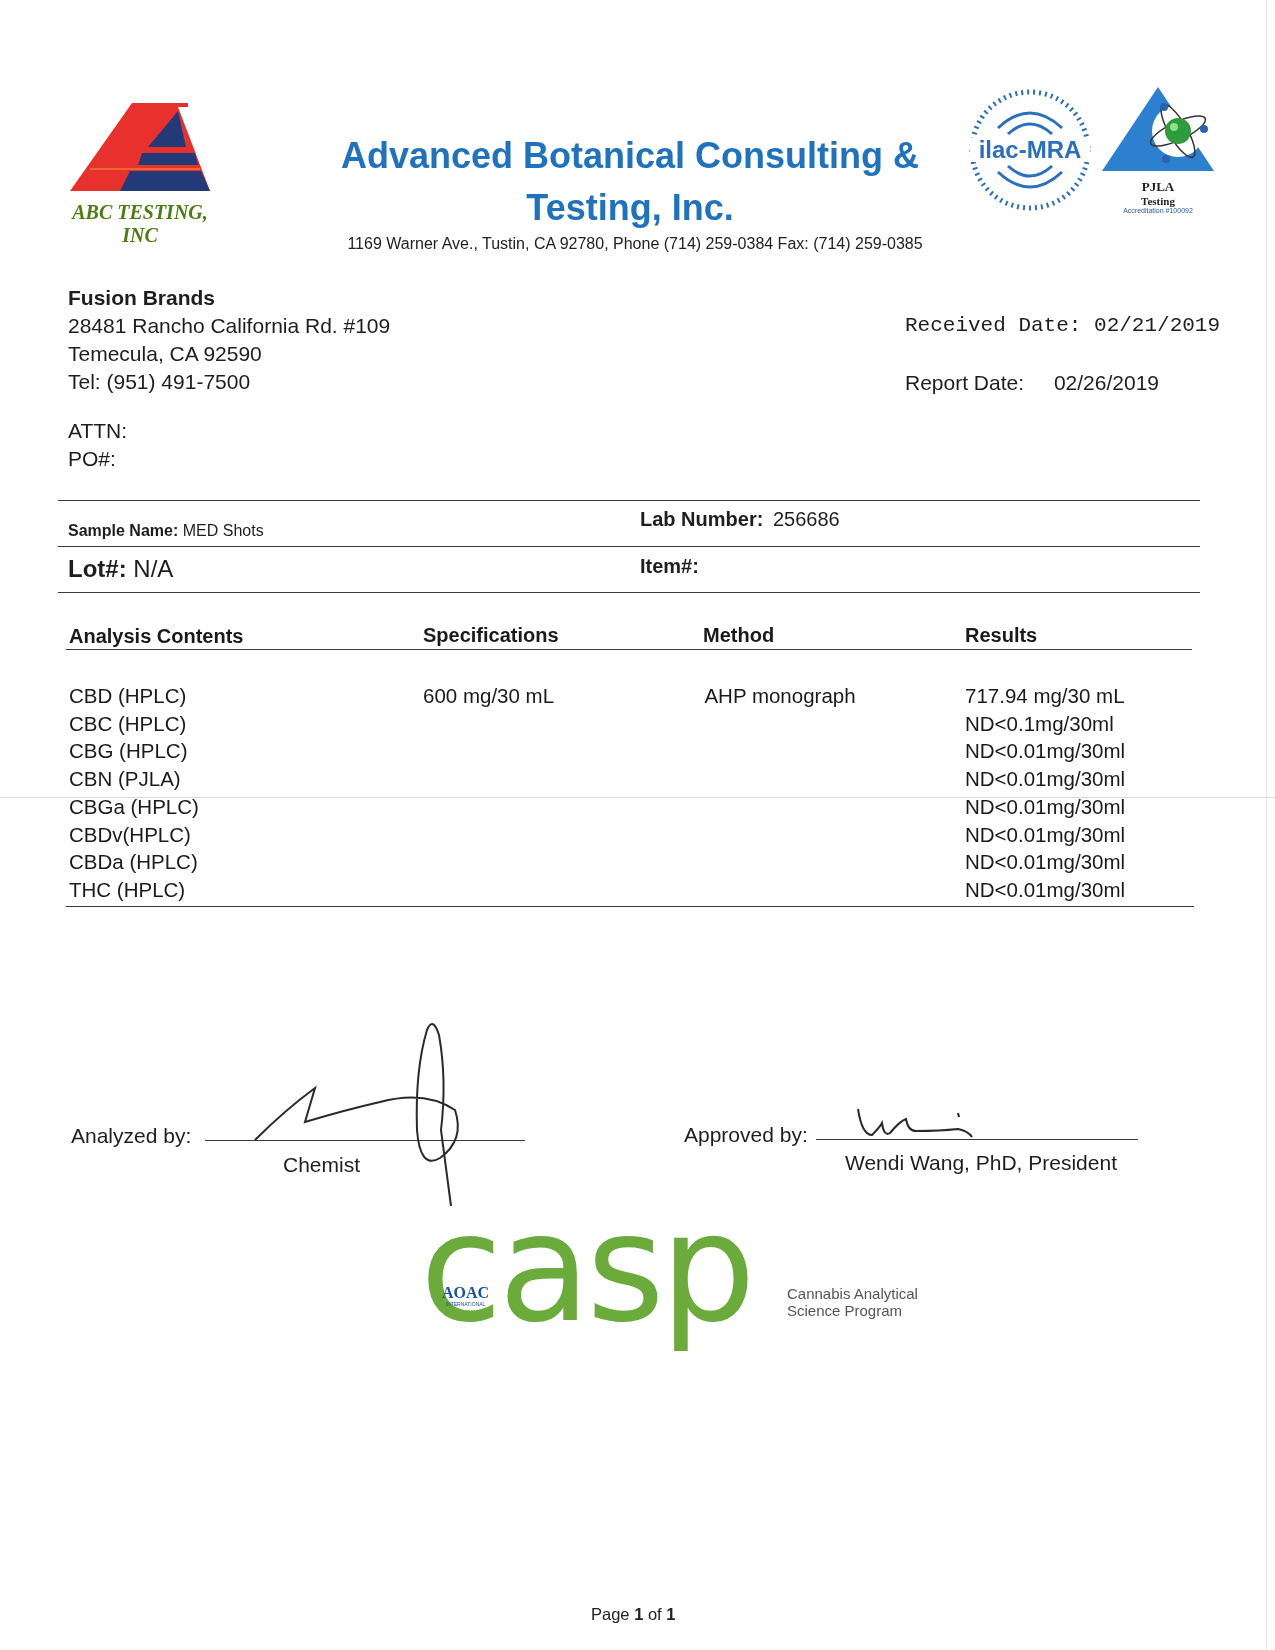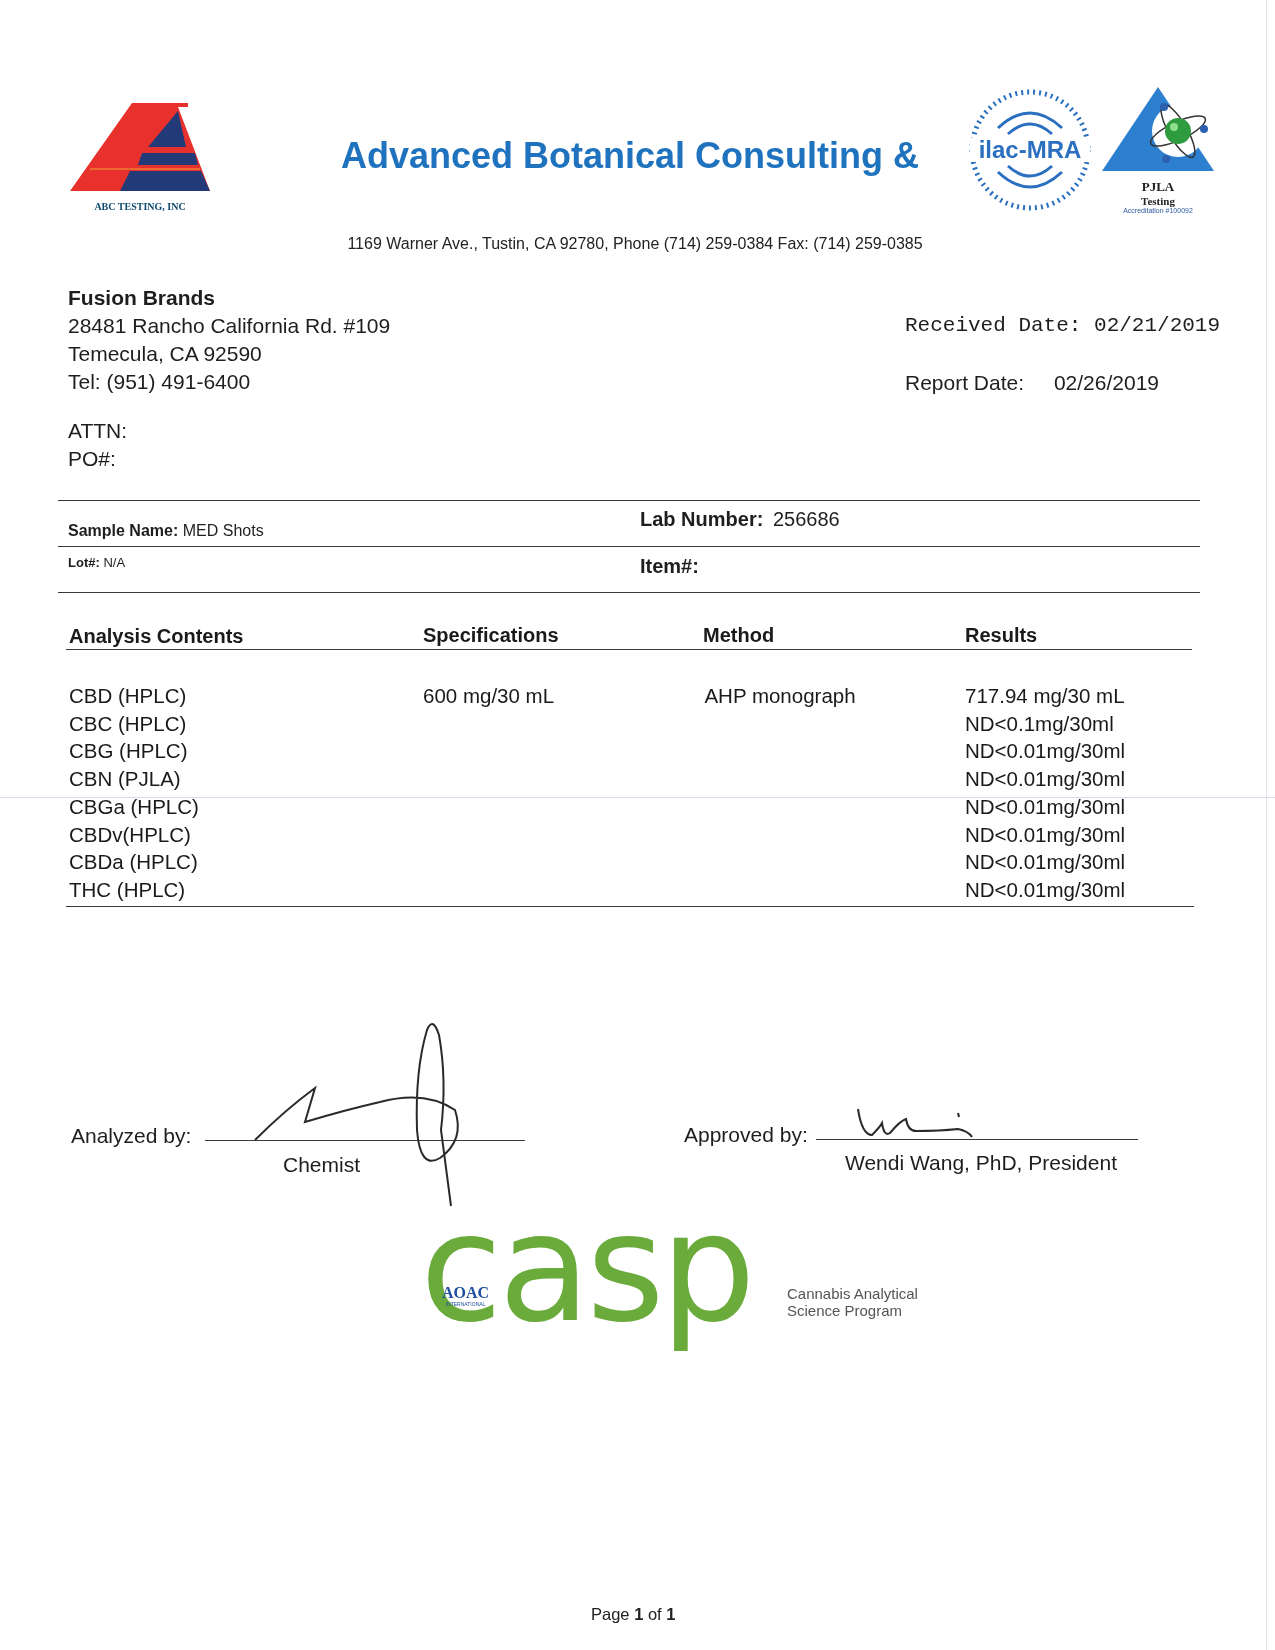--- a/index.html
+++ b/index.html
@@ -23,25 +23,26 @@
 <div class="scan-line"></div>
 
 <div class="abs" style="left:60px; top:95px; width:160px; height:120px;">
   <svg width="160" height="100" viewBox="0 0 160 100">
     <polygon points="10,96 72,8 128,8 128,12 118,12 150,96" fill="#e8302c"></polygon>
     <polygon points="118,16 88,52 126,52" fill="#233a78"></polygon>
     <polygon points="82,58 135,58 138,70 78,70" fill="#233a78"></polygon>
     <line x1="30" y1="74" x2="140" y2="74" stroke="#f0a030" stroke-width="1"></line>
     <polygon points="70,76 141,76 150,96 60,96" fill="#233a78"></polygon>
   </svg>
-  <div style="font-family:'Liberation Serif',serif; font-weight:bold; color:#0c4a6e; font-size:10px; text-align:center; width:160px; margin-top:2px;">ABC TESTING, INC</div>
+  <div style="font-family:'Liberation Serif',serif; font-weight:bold; color:#4d7c0f; font-size:20px; text-align:center; width:160px; margin-top:2px;font-style:italic;">ABC TESTING, INC</div>
 </div>
 
 <div class="abs" style="left:300px; top:130px; width:660px;">
   <div class="company-title">Advanced Botanical Consulting &amp;</div>
+  <div class="company-title">Testing, Inc.</div>
 </div>
 <div class="abs addr" style="left:325px; top:235px; width:620px; text-align:center;">1169 Warner Ave., Tustin, CA 92780, Phone (714) 259-0384 Fax: (714) 259-0385</div>
 
 <div class="abs" style="left:968px; top:88px; width:124px; height:124px;">
   <svg width="124" height="124" viewBox="0 0 124 124">
     <circle cx="62" cy="62" r="58" fill="none" stroke="#2a6fc0" stroke-width="5" stroke-dasharray="2 4"></circle>
     <path d="M30 40 Q62 10 94 40" fill="none" stroke="#2a6fc0" stroke-width="3"></path>
     <path d="M40 46 Q62 26 84 46" fill="none" stroke="#2a6fc0" stroke-width="3"></path>
     <path d="M30 84 Q62 114 94 84" fill="none" stroke="#2a6fc0" stroke-width="3"></path>
     <path d="M40 78 Q62 98 84 78" fill="none" stroke="#2a6fc0" stroke-width="3"></path>
@@ -63,21 +64,21 @@
     <circle cx="68" cy="74" r="4" fill="#2d60b0"></circle>
   </svg>
   <div style="font-family:'Liberation Serif',serif; font-weight:bold; font-size:13px; text-align:center; width:120px; color:#222;">PJLA</div>
   <div style="font-family:'Liberation Serif',serif; font-weight:bold; font-size:11px; text-align:center; width:120px; color:#222;">Testing</div>
   <div style="font-size:7px; text-align:center; width:120px; color:#2a5aa0;">Accreditation #100092</div>
 </div>
 
 <div class="abs t b" style="left:68px; top:286px;">Fusion Brands</div>
 <div class="abs t" style="left:68px; top:314px;">28481 Rancho California Rd. #109</div>
 <div class="abs t" style="left:68px; top:342px;">Temecula, CA 92590</div>
-<div class="abs t" style="left:68px; top:370px;">Tel: (951) 491-6400</div>
+<div class="abs t" style="left:68px; top:370px;">Tel: (951) 491-7500</div>
 <div class="abs t" style="left:68px; top:419px;">ATTN:</div>
 <div class="abs t" style="left:68px; top:447px;">PO#:</div>
 
 <div class="abs t" style="left:905px; top:314px;font-family:Liberation Mono, monospace;">
   <span>Received Date:</span>
   <span>02/21/2019</span>
 </div>
 <div class="abs t" style="left:905px; top:371px;">
   <span>Report Date:</span>
   <span style="margin-left:24px;">02/26/2019</span>
@@ -86,21 +87,21 @@
 <div class="rule" style="left:58px; width:1142px; top:500px;"></div>
 <div class="abs t" style="left:68px; top:522px; font-size:16px;">
   <span class="b">Sample Name:</span>
   <span>MED Shots</span>
 </div>
 <div class="abs t" style="left:640px; top:508px; font-size:20px;">
   <span class="b">Lab Number:</span>
   <span style="margin-left:4px;">256686</span>
 </div>
 <div class="rule" style="left:58px; width:1142px; top:546px;"></div>
-<div class="abs t" style="left:68px; top:555px; font-size:13px;">
+<div class="abs t" style="left:68px; top:555px; font-size:24px;">
   <span class="b">Lot#:</span>
   <span>N/A</span>
 </div>
 <div class="abs t" style="left:640px; top:555px; font-size:20px;">
   <span class="b">Item#:</span>
   <span></span>
 </div>
 <div class="rule" style="left:58px; width:1142px; top:592px;"></div>
 
 <div class="abs hdr" style="left:69px; top:625px;">Analysis Contents</div>

